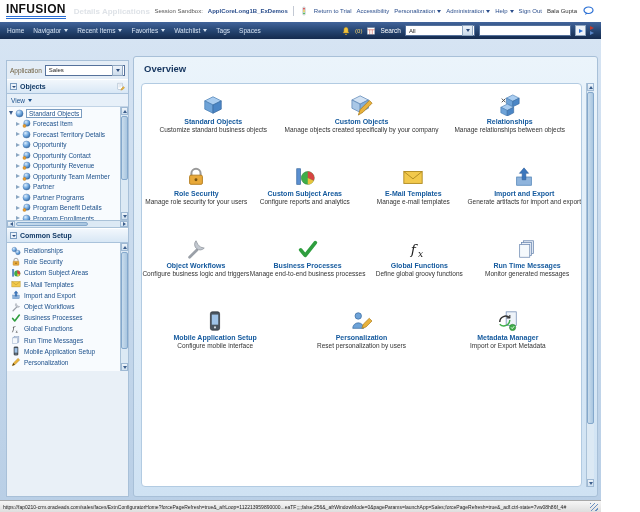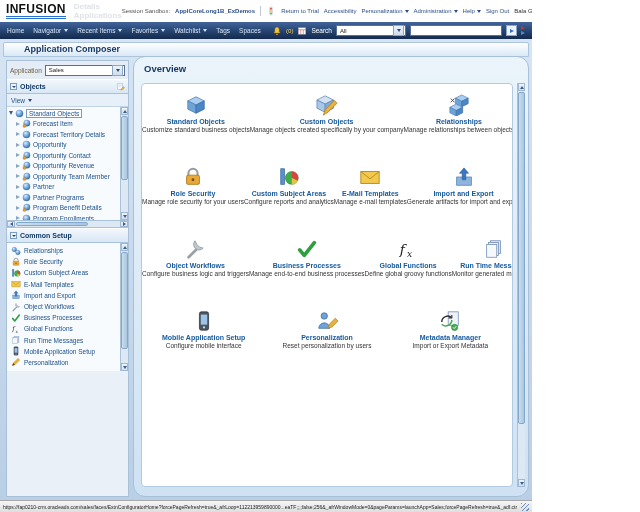--- a/index.html
+++ b/index.html
@@ -1,16 +1,16 @@
 <!DOCTYPE html>
 <html><head>
 <meta charset="utf-8">
 <style>
   html,body{margin:0;padding:0}
-  #app{position:relative;width:532px;height:512px;background:#c4b5fd;font-family:"Liberation Sans",sans-serif;overflow:hidden}
+  #app{position:relative;width:601px;height:512px;background:#c4b5fd;font-family:"Liberation Sans",sans-serif;overflow:hidden}
   a{cursor:pointer}
 
   
   .topbar{position:absolute;top:0;left:0;right:0;height:22px;background:#fff;display:flex;align-items:center;padding:0 6px;box-sizing:border-box;z-index:5}
   .logo{font-weight:bold;font-size:12px;color:#111;letter-spacing:.3px;border-bottom:3px double #2a6fd4;line-height:13px}
   .product{color:#dfe3e8;font-size:8px;margin-left:8px;font-weight:bold}
   .toplinks{margin-left:auto;display:flex;align-items:center;gap:5px;font-size:6px;color:#2b4e8c;white-space:nowrap}
   .toplinks a{color:#2b4e8c;text-decoration:none;display:flex;align-items:center;gap:1px}
   .sandbox-label{color:#555}
   .sandbox-link{font-weight:bold;text-decoration:underline;color:#1a3e8c}
@@ -66,21 +66,21 @@
   .hsb{height:8px;background:#dce9f4;border-top:1px solid #aac2d8;border-bottom:1px solid #aac2d8;display:flex;align-items:stretch;box-sizing:border-box}
   .hsb .sb-a{height:auto;width:8px}
   .hsb .sb-th{margin:1px;width:70px}
   .common-list{position:relative;height:128px;background:#f8fbfe}
   .clist-inner{position:absolute;top:2px;left:0;right:8px;bottom:0;overflow:hidden}
   .citem{display:flex;align-items:center;height:11.2px;font-size:6.5px;color:#1b4f8a;gap:3px;padding-left:4px;white-space:nowrap}
   .cicon{width:10px;height:10px;flex:none}
   .sidebar-fill{height:140px;background:#e9f0f7}
 
   
-  .main{position:absolute;top:17px;left:133px;right:3px;bottom:3px;background:linear-gradient(180deg,#ebf4fb,#cfe2f3);border:1px solid #a8c0d8;box-sizing:border-box;border-radius:12px}
+  .main{position:absolute;top:17px;left:133px;right:3px;bottom:3px;background:linear-gradient(180deg,#ebf4fb,#cfe2f3);border:1px solid #a8c0d8;box-sizing:border-box;border-radius:3px}
   .main-title{height:24px;line-height:24px;padding-left:10px;font-size:9.5px;font-weight:bold;color:#15355f}
   .card{position:absolute;top:26px;left:7px;right:15px;bottom:9px;background:#fff;border:1px solid #b2cbe2;border-radius:4px;overflow:hidden}
   .mainsb{position:absolute;top:26px;right:3px;bottom:9px}
   .trow{display:flex;margin-top:8px;height:64px}
   .trow.first{margin-top:10px}
   .tile{flex:1;display:flex;flex-direction:column;align-items:center;text-align:center;overflow:visible}
   .tile svg{width:22px;height:22px;margin-bottom:2px;flex:none}
   .tlink{font-size:7px;font-weight:bold;color:#155a9e;text-decoration:none;white-space:nowrap}
   .tdesc{font-size:6.5px;color:#333;white-space:nowrap;margin-top:1px}
 
@@ -296,21 +296,20 @@
         </span>
       <span class="advicon">
           <i></i>
           <i></i>
         </span>
     </span>
   </div>
 
   <div class="frame">
 
-    <div class="composer">Application Composer</div>
 
     <div class="sidebar">
       <div class="app-row">
         <span>Application</span>
         <span class="sel" style="flex:1">
           <span class="seltext">Sales</span>
           <span class="selbtn">
               <i class="car"></i>
             </span>
         </span>

